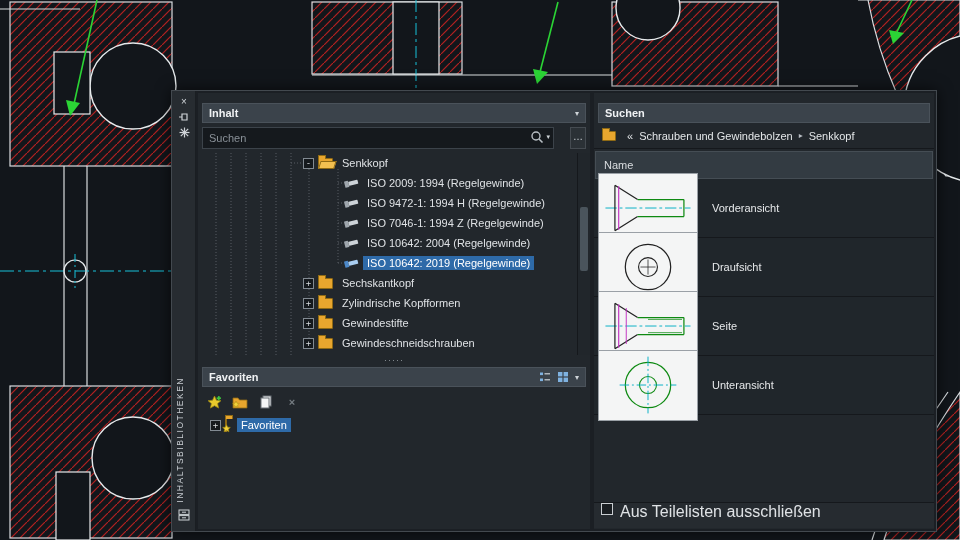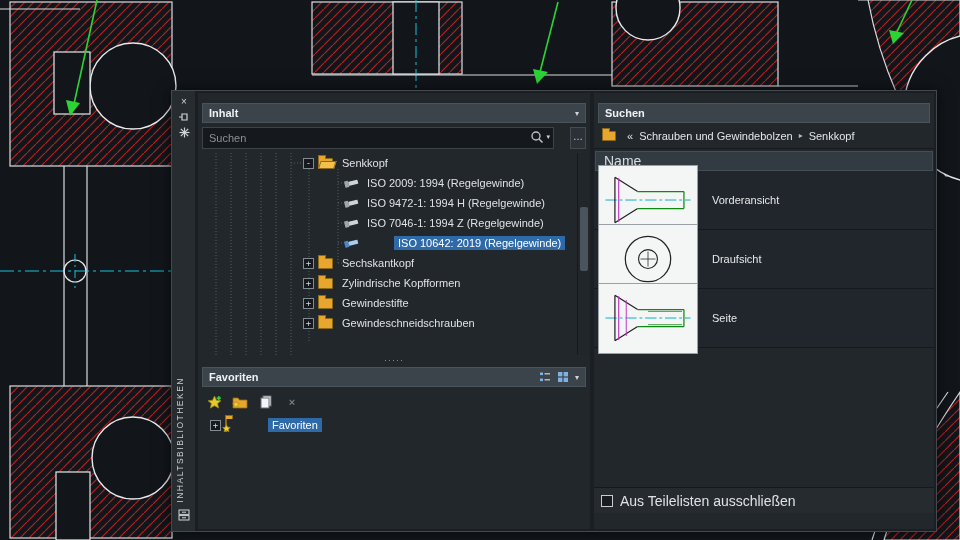--- a/index.html
+++ b/index.html
@@ -39,21 +39,21 @@
 
   
   .tree { position:relative; height:202px; margin-top:4px; flex:none; overflow:hidden; }
   .tree-guides { position:absolute; inset:0; }
   .tree-rows { position:relative; }
   .tree-row { height:20px; display:flex; align-items:center; font-size:11px; color:#dfe2e5; }
   .twisty { width:11px; height:11px; flex:none; background:#15191d; border:1px solid #828a92; color:#d6dadd;
             font-size:9px; line-height:9px; text-align:center; margin-right:4px;
             font-family:"DejaVu Sans Mono",monospace; }
   .tree-label { padding:1px 4px; white-space:nowrap; }
-  .tree-label.sel { background:#2e6aa8; color:#fff;margin-left:31px; }
+  .tree-label.sel { background:#2e6aa8; color:#fff; }
 
   .folder { position:relative; width:15px; height:11px; background:#e8a62e; border:1px solid #8f6a14;
             border-radius:1px; flex:none; margin-right:5px; margin-top:1px; }
   .folder::before { content:""; position:absolute; top:-4px; left:-1px; width:6px; height:3px;
                     background:#e8a62e; border:1px solid #8f6a14; border-bottom:none; }
   .folder.open::after { content:""; position:absolute; left:-1px; bottom:-1px; width:14px; height:6px;
                         background:#f3c050; border:1px solid #8f6a14; transform:skewX(-18deg); transform-origin:bottom left; }
   .screw { flex:none; margin-right:4px; }
 
   .scrollbar { position:absolute; right:0; top:0; bottom:0; width:13px; background:#21262b; border-left:1px solid #15181c; }
@@ -67,28 +67,28 @@
   .del-x { color:#757c82; font-size:11px; font-weight:bold; }
   .fav-row { height:20px; display:flex; align-items:center; font-size:11px; color:#dfe2e5; padding-left:12px; flex:none; }
   .fav-folder-wrap { position:relative; margin-right:5px; flex:none; }
   .fav-folder-wrap svg.star-ov { position:absolute; left:-3px; bottom:-2px; }
   .view-ico { margin-left:6px; }
 
   
   .crumb { height:26px; display:flex; align-items:center; gap:6px; padding:0 8px; border-bottom:1px solid #15181c;
            font-size:11px; color:#e3e6e8; flex:none; }
   .crumb .sep { font-size:8px; color:#b9bec4; }
-  .name-hdr { height:20px; margin:2px 1px 0 1px; background:#333b42; border:1px solid #454d54; color:#dadde0;
-              font-size:14px; display:flex; align-items:center; padding:0 8px; flex:none; }
+  .name-hdr { height:28px; margin:2px 1px 0 1px; background:#333b42; border:1px solid #454d54; color:#dadde0;
+              font-size:11px; display:flex; align-items:center; padding:0 8px; flex:none; }
   .dlist { flex:none; }
   .drow { height:59px; display:flex; align-items:center; background:#20262b; border-bottom:1px solid #15181c; }
   .thumb { width:100px; height:71px; background:#f4f5f5; border:1px solid #9aa0a6; margin-left:4px; margin-right:14px; flex:none; }
   .drow .dlabel { font-size:11px; color:#e6e8ea; }
-  .right-footer { position:absolute; left:0; right:0; bottom:16px; height:26px; background:#262b30; border-top:1px solid #15181c;
-                  display:flex; align-items:center; font-size:14px; color:#dfe2e5; }
+  .right-footer { position:absolute; left:0; right:0; bottom:1px; height:26px; background:#262b30; border-top:1px solid #15181c;
+                  display:flex; align-items:flex-start; font-size:16px; color:#dfe2e5; }
   .checkbox { width:12px; height:12px; border:1px solid #c9cdd1; background:#191d21; margin:0 7px 0 7px; flex:none; }
 </style>
 </head>
 <body>
 
 <div id="stage">
 
   <svg id="cad" width="960" height="540" viewBox="0 0 960 540">
     <defs>
       <pattern id="hatch" patternUnits="userSpaceOnUse" width="9" height="9">
@@ -244,20 +244,29 @@
                   <g transform="rotate(-14 7 6)">
                     <rect x="0.5" y="3" width="4" height="6.5" rx="0.5" fill="#9fa6ad"></rect>
                     <rect x="4.5" y="4.3" width="9.5" height="4" rx="0.5" fill="#cdd3d8"></rect>
                   </g>
                 </svg>
               <span class="tree-label">ISO 7046-1: 1994 Z (Regelgewinde)</span>
             </div>
             <div class="tree-row" style="padding-left:146px">
               <svg class="screw" width="15" height="12" viewBox="0 0 15 12">
                   <g transform="rotate(-14 7 6)">
+                    <rect x="0.5" y="3" width="4" height="6.5" rx="0.5" fill="#9fa6ad"></rect>
+                    <rect x="4.5" y="4.3" width="9.5" height="4" rx="0.5" fill="#cdd3d8"></rect>
+                  </g>
+                </svg>
+              <span class="tree-label">ISO 10642: 2004 (Regelgewinde)</span>
+            </div>
+            <div class="tree-row" style="padding-left:146px">
+              <svg class="screw" width="15" height="12" viewBox="0 0 15 12">
+                  <g transform="rotate(-14 7 6)">
                     <rect x="0.5" y="3" width="4" height="6.5" rx="0.5" fill="#4c88c8"></rect>
                     <rect x="4.5" y="4.3" width="9.5" height="4" rx="0.5" fill="#a9cdf0"></rect>
                   </g>
                 </svg>
               <span class="tree-label sel">ISO 10642: 2019 (Regelgewinde)</span>
             </div>
 
             <div class="tree-row" style="padding-left:105px">
               <span class="twisty">+</span>
               <span class="folder"></span>
@@ -393,20 +402,30 @@
               <line x1="5" y1="36" x2="95" y2="36" stroke="#00aec4" stroke-width="1" stroke-dasharray="12 3 3 3"></line>
               <path d="M15,12 V60 M15,12 L39,27 M15,60 L39,45" fill="none" stroke="#222" stroke-width="1.3"></path>
               <path d="M39,27 H88 M39,45 H88 M88,27 V45" fill="none" stroke="#0e8a12" stroke-width="1.3"></path>
               <path d="M50,29 H86 M50,43 H86" stroke="#0e8a12" stroke-width="0.8"></path>
               <line x1="19" y1="13" x2="19" y2="59" stroke="#c030c0" stroke-width="1.2"></line>
               <line x1="27" y1="17" x2="27" y2="55" stroke="#c030c0" stroke-width="1"></line>
             </svg>
             <span class="dlabel">Seite</span>
           </div>
 
+          <div class="drow">
+            <svg class="thumb" viewBox="0 0 100 73">
+              <rect width="100" height="73" fill="#f4f5f5"></rect>
+              <circle cx="50" cy="36" r="24" fill="none" stroke="#0e8a12" stroke-width="1.3"></circle>
+              <circle cx="50" cy="36" r="9" fill="none" stroke="#0e8a12" stroke-width="1.1"></circle>
+              <line x1="20" y1="36" x2="80" y2="36" stroke="#00aec4" stroke-width="1" stroke-dasharray="10 3 2 3"></line>
+              <line x1="50" y1="6" x2="50" y2="66" stroke="#00aec4" stroke-width="1" stroke-dasharray="10 3 2 3"></line>
+            </svg>
+            <span class="dlabel">Unteransicht</span>
+          </div>
 
         </div>
 
         <div class="right-footer">
           <span class="checkbox"></span>
           <span>Aus Teilelisten ausschließen</span>
         </div>
 
       </div>
     </div>

